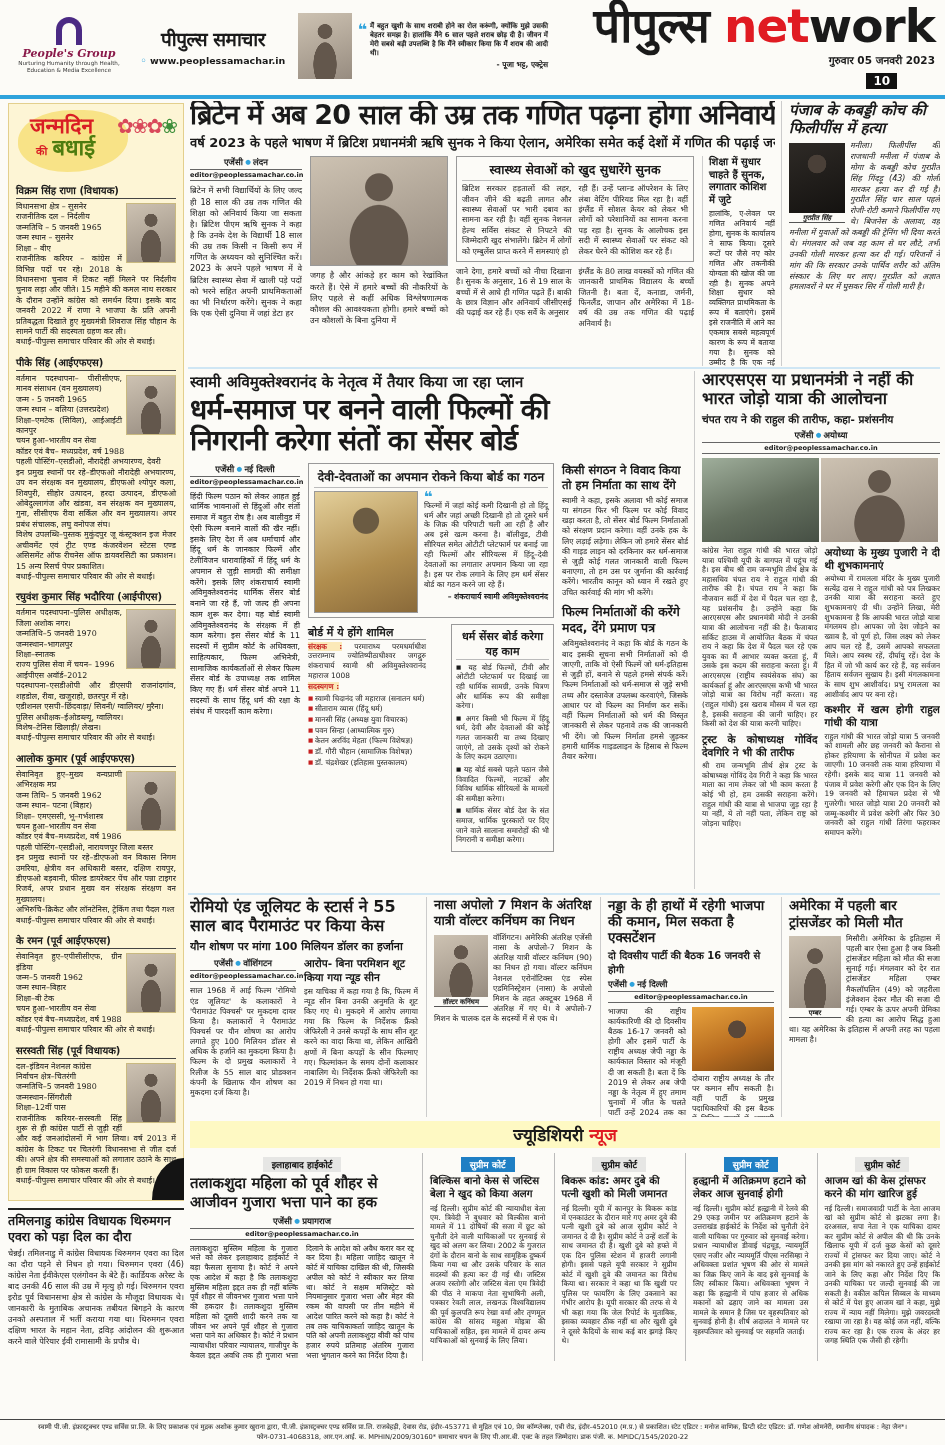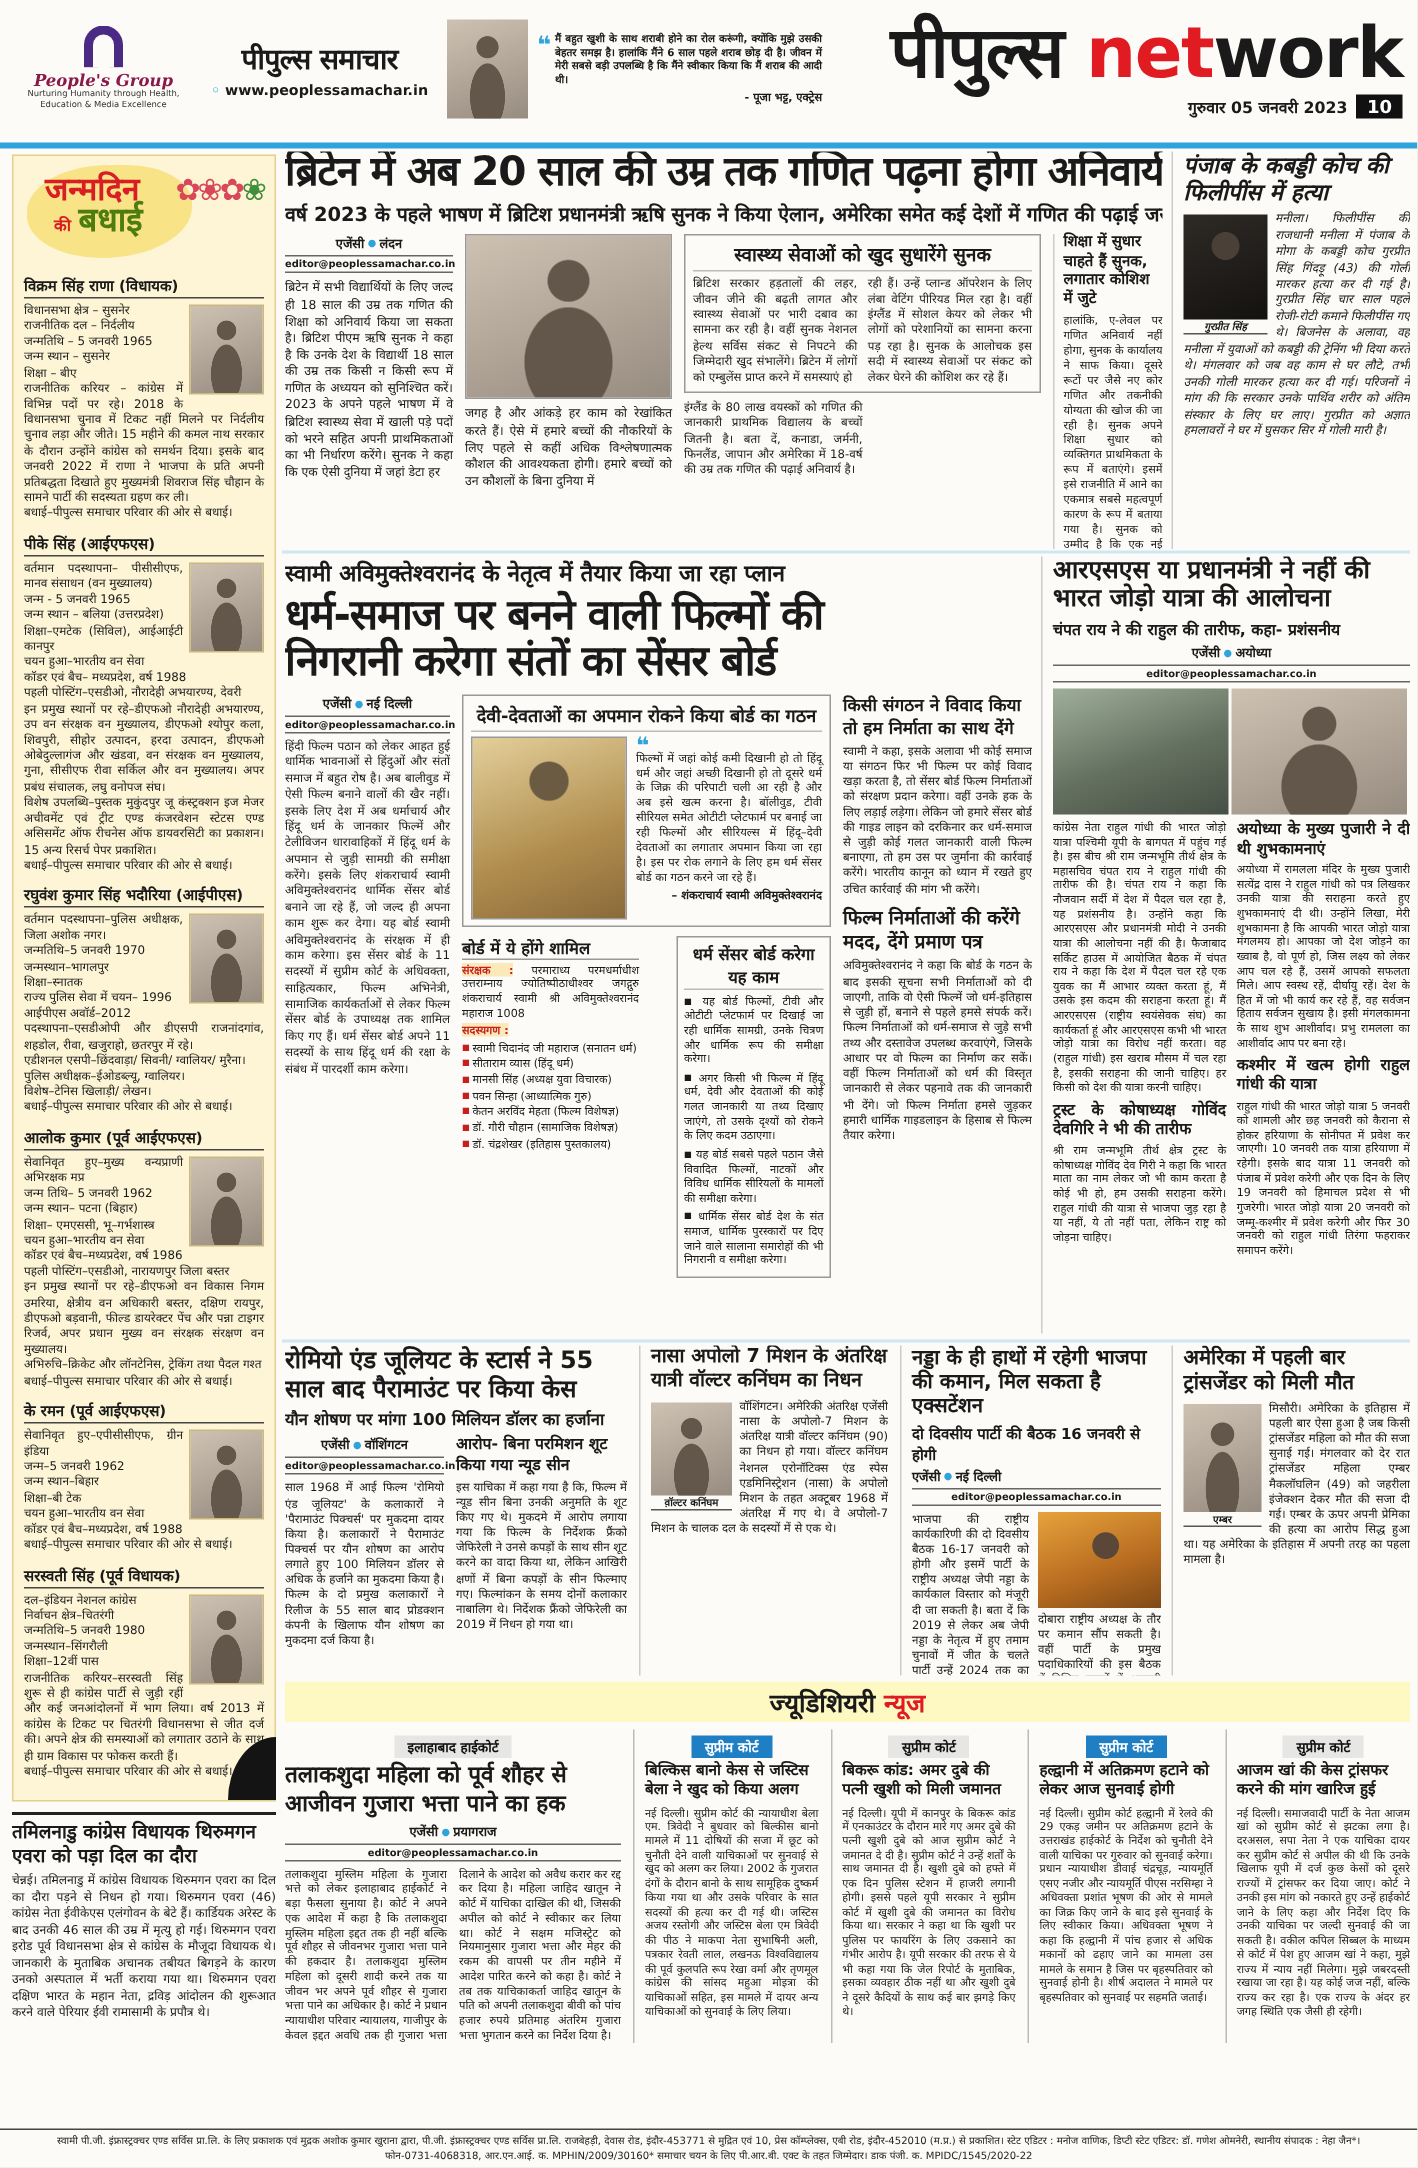--- a/index.html
+++ b/index.html
@@ -25,21 +25,21 @@
   .website::before{content:"◦ ";color:#2fa3dc;}
   .quoteblock{width:250px;display:flex;gap:6px;align-items:center;flex:none;}
   .quote-photo{width:54px;height:66px;flex:none;}
   .qtxt{position:relative;padding-left:12px;}
   .qmark{position:absolute;left:0;top:-2px;color:#2fa3dc;font-size:16px;font-weight:bold;}
   .quote-text{font-size:6.9px;font-weight:bold;line-height:1.3;text-align:justify;}
   .quote-attr{font-size:7.5px;font-weight:bold;text-align:right;margin-top:1px;}
   .bigtitle{margin-left:auto;display:flex;flex-direction:column;align-items:flex-end;}
   .title-row{font-weight:bold;font-size:47px;line-height:1;letter-spacing:-1px;white-space:nowrap;}
   .title-net{color:#e01b22;}
-  .dateline{display:flex;align-items:center;gap:6px;margin-top:4px;}
+  .dateline{display:flex;align-items:center;gap:6px;margin-top:4px;flex-direction:column;}
   .date-text{font-size:10.5px;font-weight:bold;}
   .pageno{background:#111;color:#fff;font-size:12px;font-weight:bold;padding:1px 7px;}
 
   
   .birthday{position:absolute;left:8px;top:103px;width:176px;height:1098px;background:#fdf5d5;
             border:1px solid #e3cf8d;padding:6px 7px;overflow:hidden;}
   .bd-header{position:relative;height:66px;margin-bottom:2px;}
   .bd-blob{position:absolute;left:2px;top:0;width:110px;height:62px;background:#f8e387;border-radius:50% 40% 55% 45%;}
   .bd-t1{position:relative;font-size:21px;font-weight:bold;color:#d91d24;line-height:1;padding:6px 0 0 14px;}
   .bd-t2{position:relative;padding-left:20px;line-height:1;}
@@ -331,20 +331,21 @@
       </div>
       <div class="b-colC">
         <div class="healthbox">
           <div class="hb-title">स्वास्थ्य सेवाओं को खुद सुधारेंगे सुनक</div>
           <div class="hb-cols">
             <div>ब्रिटिश सरकार हड़तालों की लहर, जीवन जीने की बढ़ती लागत और स्वास्थ्य सेवाओं पर भारी दबाव का सामना कर रही है। वहीं सुनक नेशनल हेल्थ सर्विस संकट से निपटने की जिम्मेदारी खुद संभालेंगे। ब्रिटेन में लोगों को एम्बुलेंस प्राप्त करने में समस्याएं हो</div>
             <div>रही हैं। उन्हें प्लान्ड ऑपरेशन के लिए लंबा वेटिंग पीरियड मिल रहा है। वहीं इंग्लैंड में सोशल केयर को लेकर भी लोगों को परेशानियों का सामना करना पड़ रहा है। सुनक के आलोचक इस सदी में स्वास्थ्य सेवाओं पर संकट को लेकर घेरने की कोशिश कर रहे हैं।</div>
           </div>
         </div>
         <div class="c-row">
+          <div>जाने देगा, हमारे बच्चों को नीचा दिखाना है। सुनक के अनुसार, 16 से 19 साल के बच्चों में से आधे ही गणित पढ़ते हैं। बाकी के छात्र विज्ञान और अनिवार्य जीसीएसई की पढ़ाई कर रहे हैं। एक सर्वे के अनुसार</div>
           <div>इंग्लैंड के 80 लाख वयस्कों को गणित की जानकारी प्राथमिक विद्यालय के बच्चों जितनी है। बता दें, कनाडा, जर्मनी, फिनलैंड, जापान और अमेरिका में 18-वर्ष की उम्र तक गणित की पढ़ाई अनिवार्य है।</div>
         </div>
       </div>
       <div class="b-colD">
         <div class="edu-title">शिक्षा में सुधार चाहते हैं सुनक, लगातार कोशिश में जुटे</div>
         <div class="edu-text">हालांकि, ए-लेवल पर गणित अनिवार्य नहीं होगा, सुनक के कार्यालय ने साफ किया। दूसरे रूटों पर जैसे नए कोर गणित और तकनीकी योग्यता की खोज की जा रही है। सुनक अपने शिक्षा सुधार को व्यक्तिगत प्राथमिकता के रूप में बताएंगे। इसमें इसे राजनीति में आने का एकमात्र सबसे महत्वपूर्ण कारण के रूप में बताया गया है। सुनक को उम्मीद है कि एक नई स्कूल नीति टोरी पार्टी से अधिक व्यापक संदेश उत्पन्न करेगी। इस बीच ब्रिटेन के कुछ वरिष्ठ डॉक्टरों ने आरोप लगाया है कि देश की इमरजेंसी यूनिट संकट के दौर से गुजर रही हैं।</div>
       </div>
     </div>
   </div>
 

